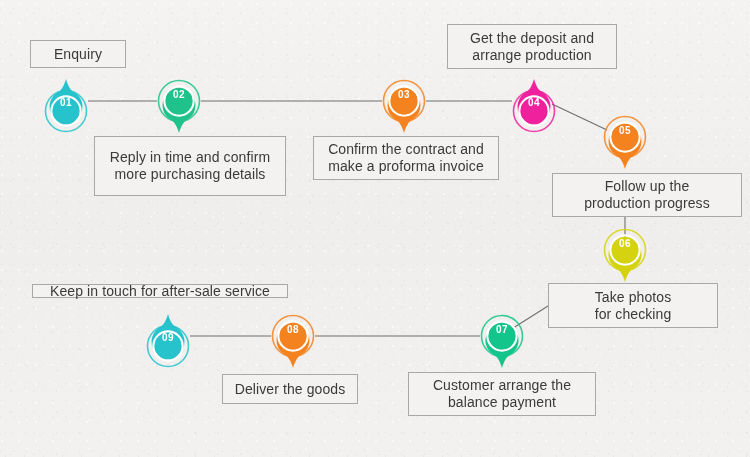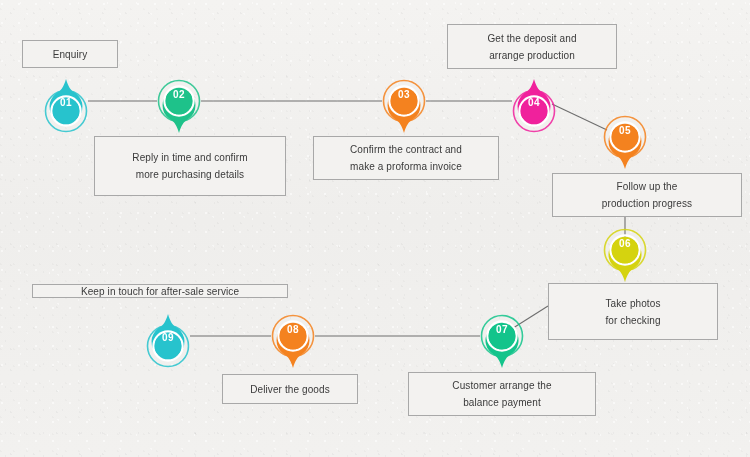--- a/index.html
+++ b/index.html
@@ -40,21 +40,21 @@
     pointer-events: none;
   }
 
   
   .tbox {
     position: absolute;
     box-sizing: border-box;
     border: 1px solid #a8a8a8;
     background: #f3f2f0;
     color: #3a3a3a;
-    font-size: 10px;
+    font-size: 14px;
     line-height: 17px;
     text-align: center;
     display: flex;
     align-items: center;
     justify-content: center;
     padding: 0 8px;
     white-space: pre-line;
     letter-spacing: 0.1px;
   }
 
@@ -89,30 +89,30 @@
       <line x1="201" y1="101" x2="382" y2="101" stroke="#6e6e6e" stroke-width="1.1"></line>
       <line x1="426" y1="101" x2="512" y2="101" stroke="#6e6e6e" stroke-width="1.1"></line>
       <line x1="552" y1="104" x2="607" y2="130" stroke="#6e6e6e" stroke-width="1.1"></line>
       <line x1="625" y1="217" x2="625" y2="239" stroke="#6e6e6e" stroke-width="1.1"></line>
       <line x1="548" y1="306" x2="510" y2="330" stroke="#6e6e6e" stroke-width="1.1"></line>
       <line x1="480" y1="336" x2="315" y2="336" stroke="#6e6e6e" stroke-width="1.1"></line>
       <line x1="271" y1="336" x2="190" y2="336" stroke="#6e6e6e" stroke-width="1.1"></line>
     </svg>
 
   <div id="boxes">
-      <div class="tbox" style="left: 22px; top: 40px; width: 96px; height: 28px;">Enquiry</div>
+      <div class="tbox" style="left: 30px; top: 40px; width: 96px; height: 28px;">Enquiry</div>
       <div class="tbox" style="left: 94px; top: 136px; width: 192px; height: 60px;">Reply in time and confirm
 more purchasing details</div>
       <div class="tbox" style="left: 313px; top: 136px; width: 186px; height: 44px;">Confirm the contract and
 make a proforma invoice</div>
       <div class="tbox" style="left: 447px; top: 24px; width: 170px; height: 45px;">Get the deposit and
 arrange production</div>
       <div class="tbox" style="left: 552px; top: 173px; width: 190px; height: 44px;">Follow up the
 production progress</div>
-      <div class="tbox" style="left: 548px; top: 283px; width: 170px; height: 57px;">Take photos
+      <div class="tbox" style="left: 548px; top: 283px; width: 170px; height: 45px;">Take photos
 for checking</div>
       <div class="tbox" style="left: 408px; top: 372px; width: 188px; height: 44px;">Customer arrange the
 balance payment</div>
       <div class="tbox" style="left: 222px; top: 374px; width: 136px; height: 30px;">Deliver the goods</div>
       <div class="tbox" style="left: 32px; top: 284px; width: 256px; height: 14px;">Keep in touch for after-sale service</div>
     </div>
   <div id="markers">
       <div class="marker pin-up" style="left: 44px; top: 78px;">
         <svg width="44" height="56" viewBox="0 0 44 56">
           <circle cx="22" cy="33" r="20.5" fill="none" stroke="#27c3cd" stroke-width="1.6" opacity="0.85"></circle>

